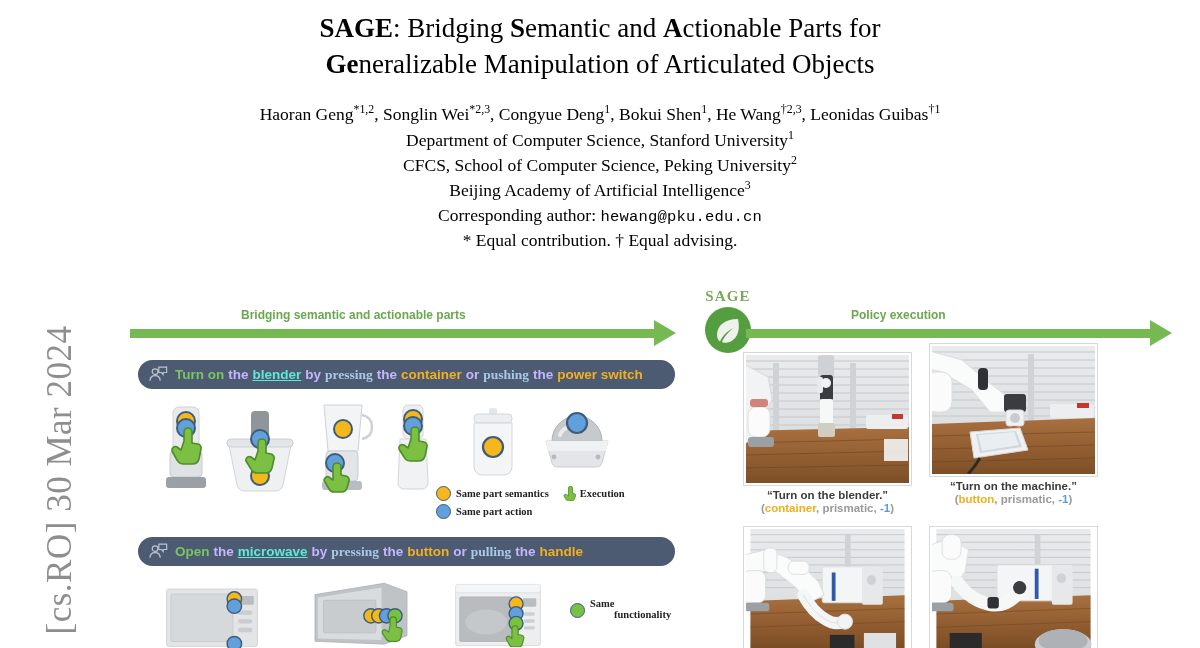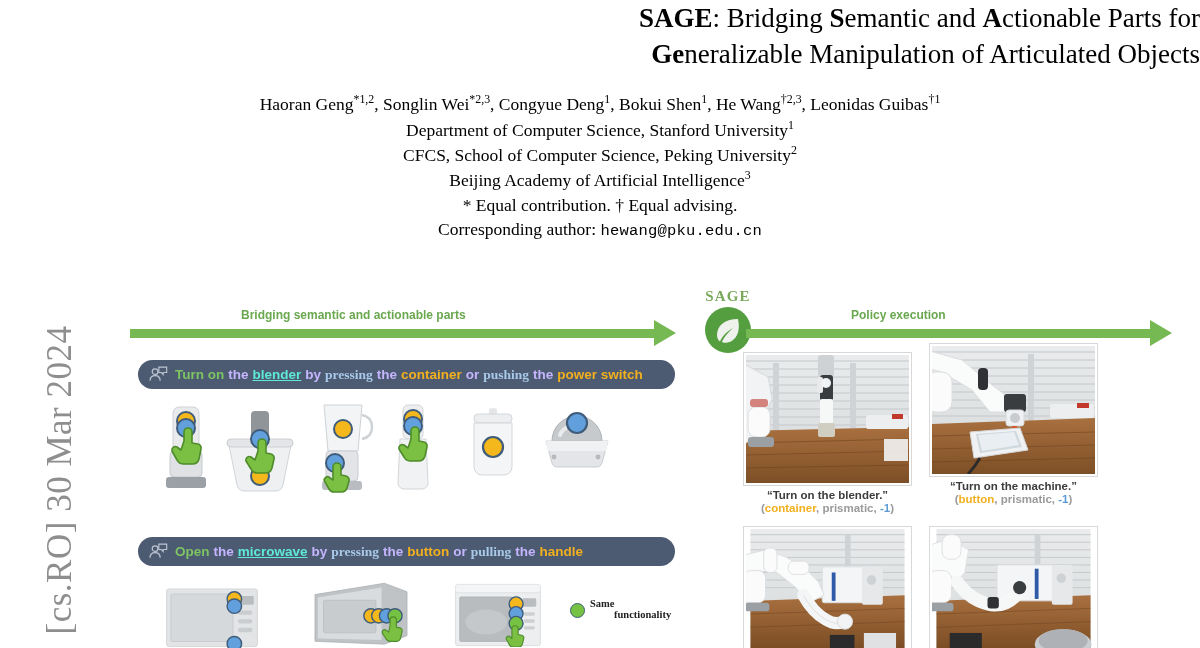--- a/index.html
+++ b/index.html
@@ -25,22 +25,22 @@
     white-space:nowrap;
     text-align:center;
   }
   
   .paper{
     position:absolute;
     left:0;top:0;width:1200px;
   }
   .title{
     margin:0;
-    padding-top:0;
-    text-align:right;
+    padding-top:10px;
+    text-align:center;
     font-size:27px;
     line-height:1.34;
     font-weight:normal;
   }
   .title .b{font-weight:bold;}
   
   .authors{
     margin-top:19px;
     text-align:center;
     font-size:17.5px;
@@ -179,24 +179,24 @@
     </div>
     <div class="line">
       <span>Department of Computer Science, Stanford University</span><sup>1</sup>
     </div>
     <div class="line">
       <span>CFCS, School of Computer Science, Peking University</span><sup>2</sup>
     </div>
     <div class="line">
       <span>Beijing Academy of Artificial Intelligence</span><sup>3</sup>
     </div>
-    <div class="line">* Equal contribution. † Equal advising.</div>
     <div class="line">
       <span>Corresponding author: </span><span class="mono">hewang@pku.edu.cn</span>
     </div>
+    <div class="line">* Equal contribution. † Equal advising.</div>
   </div>
 </div>
 
 <div class="figure">
 
   <div class="arrow-label" style="left:241px;top:25px;">Bridging semantic and actionable parts</div>
   <div class="arrow-bar" style="left:130px;top:46px;width:525px;"></div>
   <div class="arrow-head" style="left:654px;top:37px;"></div>
 
   <div class="sage-logo">
@@ -297,20 +297,42 @@
       <path d="M12 40 a25 25 0 0 1 50 0 Z" fill="#c6cacd" stroke="#aeb2b6"></path>
       <path d="M20 34 a18 14 0 0 1 20 -10" fill="none" stroke="#e9ebec" stroke-width="4" stroke-linecap="round"></path>
       <path d="M6 40 L68 40 L62 62 a6 6 0 0 1 -6 4 L18 66 a6 6 0 0 1 -6 -4 Z" fill="#e3e5e8" stroke="#cbced1"></path>
       <path d="M6 40 L68 40 L66 50 L8 50 Z" fill="#f0f1f3"></path>
       <circle cx="14" cy="56" r="2.4" fill="#b6babd"></circle>
       <circle cx="58" cy="56" r="2.4" fill="#b6babd"></circle>
       <circle cx="37" cy="22" r="10" fill="#62a0dd" stroke="#3f5c7a" stroke-width="2.2"></circle>
     </svg>
   </div>
 
+  <div class="legend" style="left:436px;top:203px;">
+    <div style="display:flex;">
+      <div>
+        <div class="legend-row">
+          <span class="dot dot-orange"></span>
+          <span>Same part semantics</span>
+        </div>
+        <div class="legend-row">
+          <span class="dot dot-blue"></span>
+          <span>Same part action</span>
+        </div>
+      </div>
+      <div style="margin-left:14px;">
+        <div class="legend-row">
+          <svg class="hand-mini" viewBox="0 0 26 30">
+            <path d="M11 12 l0 -8 a4 4 0 0 1 8 0 l0 10 l3 1 a4 4 0 0 1 3 5 l-2 6 a6 6 0 0 1 -6 4 l-6 0 a6 6 0 0 1 -5 -3 l-4 -7 a3.2 3.2 0 0 1 5 -3 l4 3 z" fill="#7bc043" stroke="#4e8c2a" stroke-width="1.6" stroke-linejoin="round"></path>
+          </svg>
+          <span>Execution</span>
+        </div>
+      </div>
+    </div>
+  </div>
 
   <div class="banner" style="left:138px;top:254px;width:537px;">
     <svg class="usr-icon" viewBox="0 0 24 24">
       <circle cx="8.5" cy="8" r="3.4" fill="none" stroke="#cfd6e2" stroke-width="1.5"></circle>
       <path d="M2.4 19 C2.4 14.6 5.2 12.6 8.5 12.6 C11.8 12.6 14.6 14.6 14.6 19" fill="none" stroke="#cfd6e2" stroke-width="1.5"></path>
       <path d="M13 2.5 H22.4 V9 H18.2 L18.2 11.4 L16 9 H13 Z" fill="none" stroke="#cfd6e2" stroke-width="1.4"></path>
     </svg>
     <span class="w-act">Open</span>
     <span class="w-plain">the</span>
     <span class="w-obj">microwave</span>

